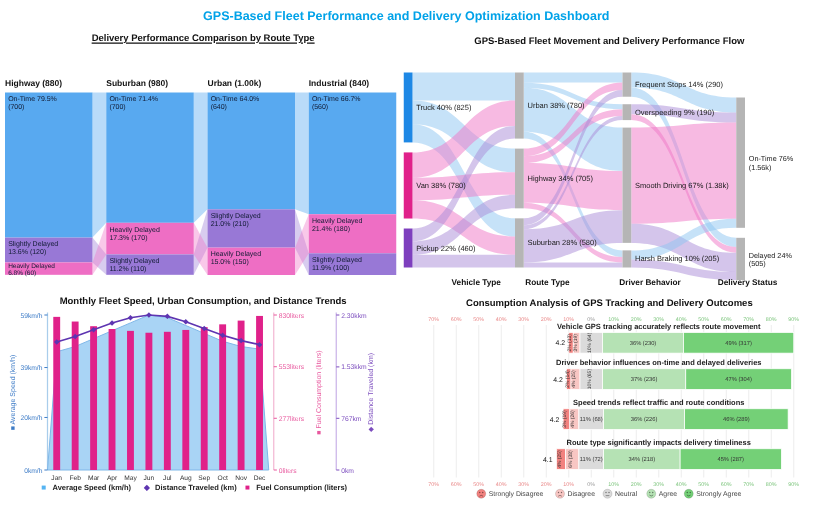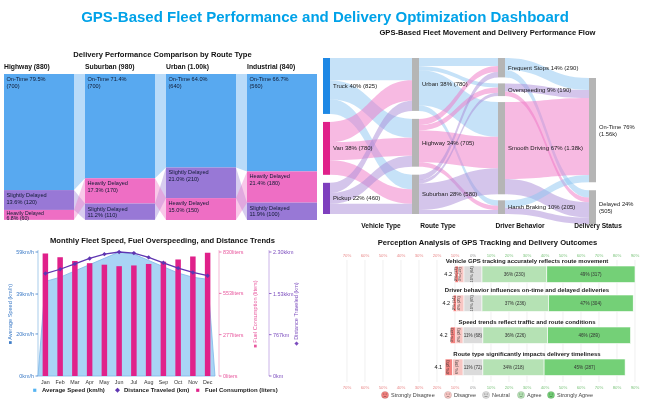--- a/index.html
+++ b/index.html
@@ -1,22 +1,22 @@
 <!DOCTYPE html>
 <html><head>
 <meta charset="utf-8">
 <style>
   html,body{margin:0;padding:0;background:#fff;}
   .stage{position:relative;width:650px;height:408px;background:#ffffff;
          font-family:"Liberation Sans",sans-serif;overflow:hidden;}
   .main-title{position:absolute;top:8px;left:0;width:650px;text-align:center;
-              color:#00A2E8;font-weight:bold;font-size:15px;}
+              color:#00A2E8;font-weight:bold;font-size:10px;}
   .panel-title{position:absolute;width:325px;text-align:center;font-weight:bold;
                font-size:7.6px;color:#111;}
-  .t-tl{top:50px;left:0;}
+  .t-tl{top:26px;left:0;text-decoration:underline;}
   .t-tr{top:28px;left:325px;}
   .t-bl{top:236px;left:0;}
   .t-br{top:238px;left:325px;}
   svg.chart{position:absolute;}
   .c-tl{top:60px;left:0;}
   .c-tr{top:50px;left:318px;}
   .c-bl{top:248px;left:0;}
   .c-br{top:248px;left:325px;}
   svg text{font-family:"Liberation Sans",sans-serif;}
 </style>
@@ -135,21 +135,21 @@
       <text x="281" y="86.12590799031477" font-size="5.8" fill="#1a1a1a">(1.56k)</text>
       <rect x="271" y="140.25181598062954" width="7" height="33.748184019370456" fill="#B5B5B5"></rect>
       <text x="281" y="156.12590799031477" font-size="5.8" fill="#1a1a1a">Delayed 24%</text>
       <text x="281" y="163.12590799031477" font-size="5.8" fill="#1a1a1a">(505)</text>
       <text x="63" y="178" font-size="6.6" font-weight="bold" fill="#111" text-anchor="middle">Vehicle Type</text>
       <text x="120" y="178" font-size="6.6" font-weight="bold" fill="#111" text-anchor="middle">Route Type</text>
       <text x="202" y="178" font-size="6.6" font-weight="bold" fill="#111" text-anchor="middle">Driver Behavior</text>
       <text x="280" y="178" font-size="6.6" font-weight="bold" fill="#111" text-anchor="middle">Delivery Status</text>
     </svg>
 
-  <div class="panel-title t-bl">Monthly Fleet Speed, Fuel Overspeeding, and Distance Trends</div>
+  <div class="panel-title t-bl">Monthly Fleet Speed, Urban Consumption, and Distance Trends</div>
   <svg id="trends" class="chart c-bl" width="325" height="160" viewBox="0 0 325 160">
       <line x1="38" y1="2" x2="38" y2="128" stroke="#A9CDEB" stroke-width="1"></line>
       <line x1="219" y1="2" x2="219" y2="128" stroke="#F3B9D4" stroke-width="1"></line>
       <line x1="269" y1="2" x2="269" y2="128" stroke="#CBB4E8" stroke-width="1"></line>
       <polygon points="38,128 45.375,33.42372881355932 60.125,29.22033898305085 74.875,22.91525423728814 89.625,16.610169491525426 104.375,10.305084745762713 119.125,4 133.875,6.101694915254242 148.625,12.406779661016955 163.375,18.711864406779668 178.125,25.016949152542367 192.875,29.22033898305085 207.625,31.32203389830508 215,128" fill="#A9D4F5" stroke="#7FB7E8" stroke-width="0.8"></polygon>
       <rect x="42.625" y="5.493975903614455" width="5.5" height="122.50602409638554" fill="#E0218A"></rect>
       <rect x="57.375" y="9.228915662650607" width="5.5" height="118.7710843373494" fill="#E0218A"></rect>
       <rect x="72.125" y="12.963855421686745" width="5.5" height="115.03614457831326" fill="#E0218A"></rect>
       <rect x="86.875" y="15.204819277108427" width="5.5" height="112.79518072289157" fill="#E0218A"></rect>
       <rect x="101.625" y="16.698795180722897" width="5.5" height="111.3012048192771" fill="#E0218A"></rect>
@@ -213,21 +213,21 @@
       <text x="257" y="66" font-size="5.6" fill="#E8589E" text-anchor="middle" transform="rotate(-90 257 66)">■ Fuel Consumption (liters)</text>
       <text x="298" y="66" font-size="5.6" fill="#7C4DBE" text-anchor="middle" transform="rotate(-90 298 66)">◆ Distance Traveled (km)</text>
       <text x="33" y="144" font-size="6.5" fill="#55B4F2">■</text>
       <text x="42" y="144" font-size="6" font-weight="bold" fill="#222">Average Speed (km/h)</text>
       <text x="115" y="144" font-size="6.5" fill="#5E35B1">◆</text>
       <text x="124" y="144" font-size="6" font-weight="bold" fill="#222">Distance Traveled (km)</text>
       <text x="196" y="144" font-size="6.5" fill="#E0218A">■</text>
       <text x="205" y="144" font-size="6" font-weight="bold" fill="#222">Fuel Consumption (liters)</text>
     </svg>
 
-  <div class="panel-title t-br">Perception Analysis of GPS Tracking and Delivery Outcomes</div>
+  <div class="panel-title t-br">Consumption Analysis of GPS Tracking and Delivery Outcomes</div>
   <svg id="likert" class="chart c-br" width="325" height="160" viewBox="0 0 325 160">
       <line x1="22" y1="12" x2="22" y2="134" stroke="#E6E6E6" stroke-width="0.6"></line>
       <text x="22" y="8.5" font-size="4.3" fill="#E98989" text-anchor="middle">70%</text>
       <text x="22" y="141" font-size="4.3" fill="#E98989" text-anchor="middle">70%</text>
       <line x1="40" y1="12" x2="40" y2="134" stroke="#E6E6E6" stroke-width="0.6"></line>
       <text x="40" y="8.5" font-size="4.3" fill="#E98989" text-anchor="middle">60%</text>
       <text x="40" y="141" font-size="4.3" fill="#E98989" text-anchor="middle">60%</text>
       <line x1="58" y1="12" x2="58" y2="134" stroke="#E6E6E6" stroke-width="0.6"></line>
       <text x="58" y="8.5" font-size="4.3" fill="#E98989" text-anchor="middle">50%</text>
       <text x="58" y="141" font-size="4.3" fill="#E98989" text-anchor="middle">50%</text>

